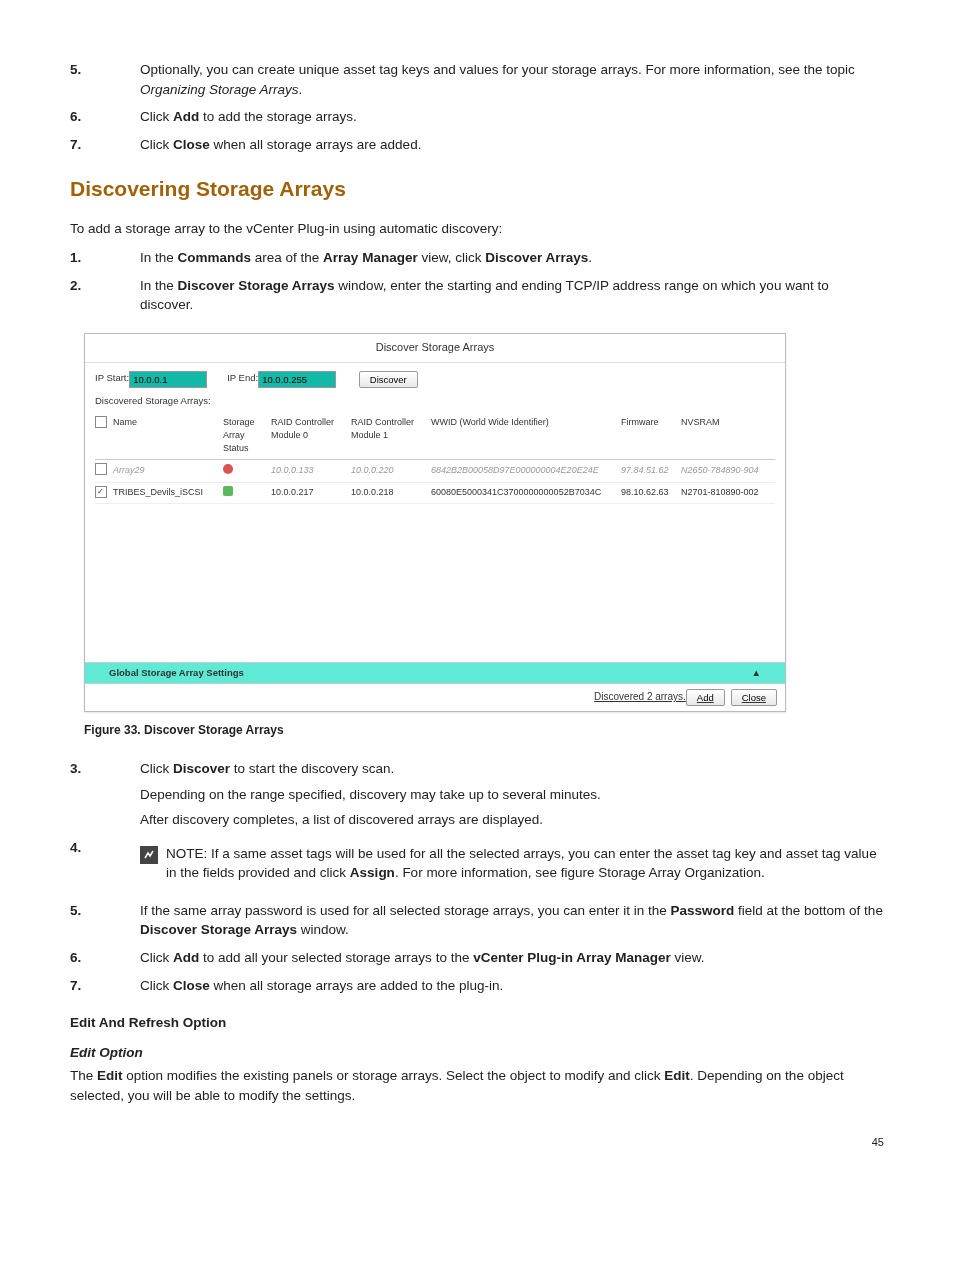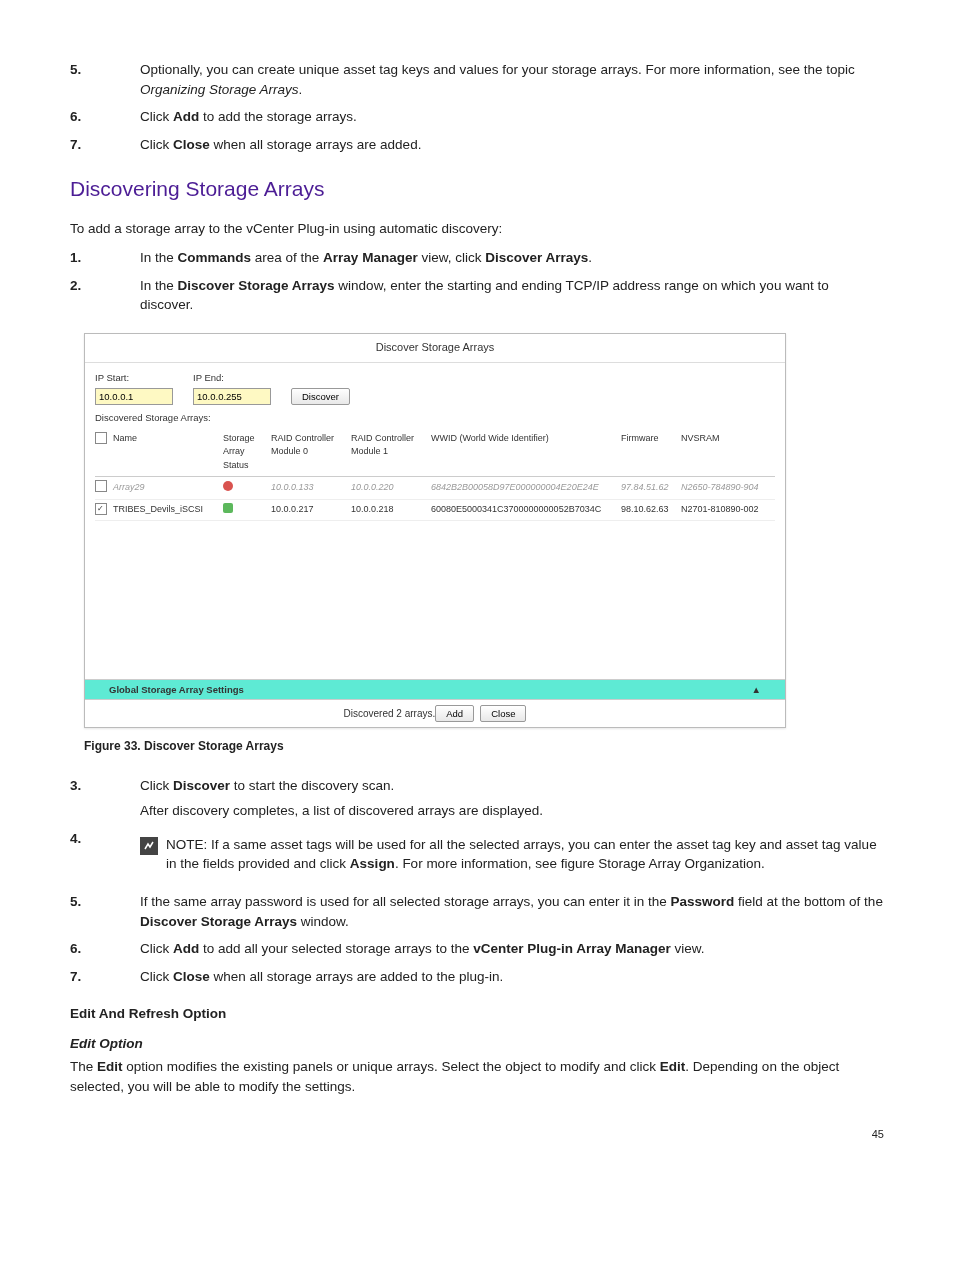--- a/index.html
+++ b/index.html
@@ -15,23 +15,23 @@
   }
   .page { max-width: 820px; }
   ol.steps { list-style: none; padding: 0; margin: 0 0 18px 0; }
   ol.steps > li { display: flex; margin-bottom: 8px; }
   ol.steps > li > .num { width: 34px; flex: none; font-weight: bold; color: #222; }
   ol.steps > li > .body { flex: 1; margin-left: 36px; }
   .bold { font-weight: bold; }
   .italic { font-style: italic; }
   h2.section {
     font-size: 21px;
-    font-weight: normal;
+    font-weight: bold;
     margin: 20px 0 14px 0;
-    color: #4c1d95;
+    color: #a16207;
   }
   .sub-heading { font-weight: bold; margin: 14px 0 6px 0; }
   .sub-heading-italic { font-weight: bold; font-style: italic; margin: 10px 0 4px 0; }
   .para { margin-bottom: 10px; }
   .figure-cap { font-weight: bold; font-size: 12px; margin: 10px 0 20px 14px; }
   .page-num { text-align: right; margin-top: 30px; font-size: 11px; }
 
   .screenshot {
     border: 1px solid #bbb;
     margin: 8px 0 0 14px;
@@ -43,25 +43,25 @@
   }
   .ss-title {
     text-align: center;
     padding: 6px 0;
     background: #fff;
     border-bottom: 1px solid #ddd;
     font-size: 11px;
   }
   .ss-body { padding: 8px 10px; background: #fff; }
   .ss-row { display: flex; gap: 20px; margin-bottom: 6px; }
-  .ss-field { display: flex; flex-direction: column; }
+  .ss-field { display: flex; flex-direction: row; }
   .ss-label { font-size: 9.5px; margin-bottom: 3px; }
   .ss-input {
     border: 1px solid #999; padding: 1px 3px; font-size: 9.5px;
-    width: 70px; height: 13px; background: #fef9c3;
+    width: 70px; height: 13px; background: #14b8a6;
   }
   .ss-btn {
     border: 1px solid #999; background: linear-gradient(#fff,#e8e8e8);
     padding: 2px 10px; font-size: 9.5px; height: 17px; box-sizing: border-box;
     border-radius: 2px;
   }
   .ss-table-head {
     display: grid;
     grid-template-columns: 18px 110px 48px 80px 80px 190px 60px 90px;
     font-size: 9px; padding: 4px 0; border-bottom: 1px solid #ccc;
@@ -81,22 +81,22 @@
   }
   .ss-chk { width:10px;height:10px;border:1px solid #888;background:#fff;display:inline-block; }
   .ss-chk.checked::after { content:"✓"; font-size:8px; position:relative; top:-2px; left:1px; color:#333; }
   .ss-spacer { height: 150px; }
   .ss-footer-band {
     background: #5eead4; padding: 3px 24px; font-weight: bold; font-size: 9.5px;
     border-top:1px solid #ccc; border-bottom:1px solid #ccc;
     display:flex; justify-content:space-between;
   }
   .ss-footer {
-    display: flex; justify-content: center; align-items:center;
-    padding: 5px 8px; background:#fff;
+    display: flex; justify-content: flex-end; align-items:center;
+    padding: 5px 8px; background:#fff;text-decoration:underline;
   }
   .ss-footer .btns { display:flex; gap:6px; }
 
   .note-block { display:flex; margin: 6px 0 10px 0; }
   .note-icon {
     width:18px;height:18px;background:#444;flex:none;margin-right:8px;margin-top:2px;
     display:flex;align-items:center;justify-content:center;
   }
   .note-icon svg { stroke:#fff; }
   .note-body { flex:1; }
@@ -209,20 +209,21 @@
     </div>
   </div>
 
   <div class="figure-cap">Figure 33. Discover Storage Arrays</div>
 
   <ol class="steps">
     <li>
       <span class="num">3.</span>
       <span class="body">
         <div><span>Click </span><span class="bold">Discover</span><span> to start the discovery scan.</span></div>
+        <div style="margin-top:6px;">Depending on the range specified, discovery may take up to several minutes.</div>
         <div style="margin-top:6px;">After discovery completes, a list of discovered arrays are displayed.</div>
       </span>
     </li>
     <li>
       <span class="num">4.</span>
       <span class="body">
         <div class="note-block">
           <span class="note-icon">
             <svg width="12" height="12" viewBox="0 0 12 12" fill="none">
                 <path d="M2 9 L5 4 L7 7 L10 2" stroke="#fff" stroke-width="1.5"></path>
@@ -250,17 +251,17 @@
       <span class="num">7.</span>
       <span class="body">
         <span>Click </span><span class="bold">Close</span><span> when all storage arrays are added to the plug-in.</span>
       </span>
     </li>
   </ol>
 
   <div class="sub-heading">Edit And Refresh Option</div>
   <div class="sub-heading-italic">Edit Option</div>
   <div class="para">
-    <span>The </span><span class="bold">Edit</span><span> option modifies the existing panels or unique arrays. Select the object to modify and click </span><span class="bold">Edit</span><span>. Depending on the object selected, you will be able to modify the settings.</span>
+    <span>The </span><span class="bold">Edit</span><span> option modifies the existing panels or storage arrays. Select the object to modify and click </span><span class="bold">Edit</span><span>. Depending on the object selected, you will be able to modify the settings.</span>
   </div>
 
   <div class="page-num">45</div>
 </div>
 
 </body></html>

